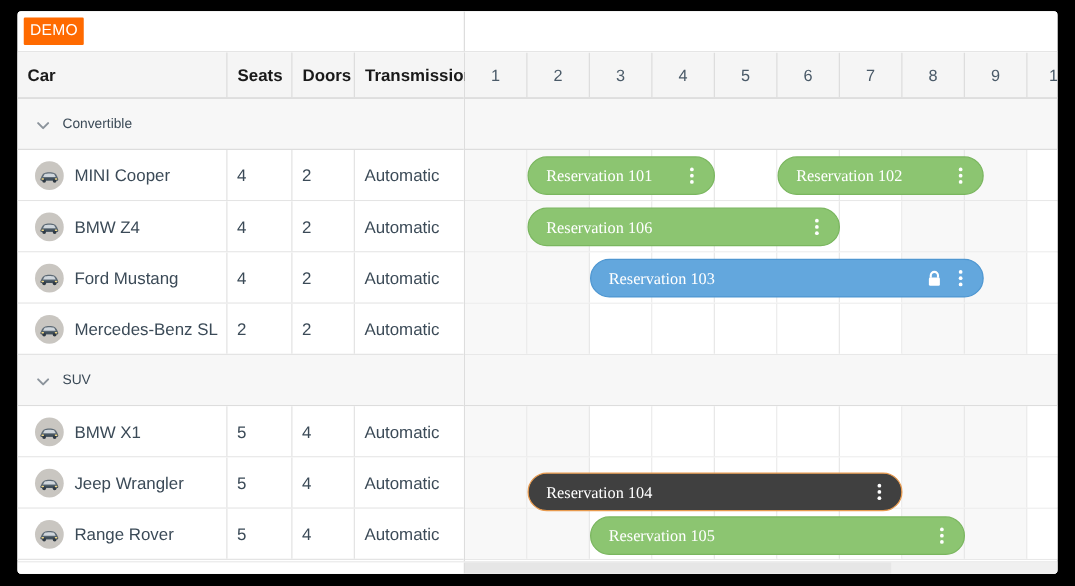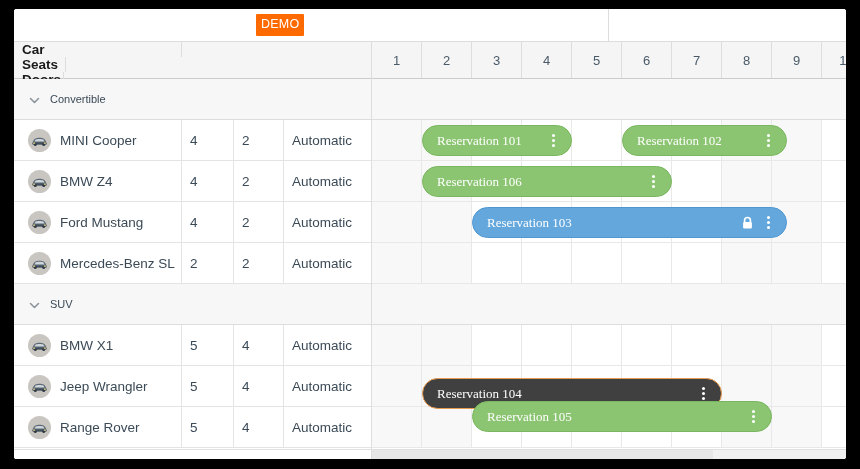--- a/index.html
+++ b/index.html
@@ -40,21 +40,20 @@
   
   .demo-band {
     height: 33px;
     min-height: 33px;
     border-bottom: 1px solid #dddddd;
     display: flex;
     align-items: center;
     background: #ffffff;
     position: relative;
     box-sizing: border-box;
-    flex-direction: column;
   }
   .demo-band-left {
     width: 358px;
     min-width: 358px;
     height: 100%;
     border-right: 1px solid #dddddd;
     box-sizing: border-box;
     display: flex;
     align-items: center;
     padding-left: 5px;
@@ -97,21 +96,20 @@
 
   
   .lh-row {
     height: 37px;
     min-height: 37px;
     display: flex;
     align-items: stretch;
     background: #f5f5f5;
     border-bottom: 1px solid #cccccc;
     box-sizing: border-box;
-    flex-direction: column;
   }
   .lh-cell {
     display: flex;
     align-items: center;
     font-size: 13.5px;
     font-weight: bold;
     color: #1a1a1a;
     border-right: 1px solid #dddddd;
     box-sizing: border-box;
     padding-left: 8px;
@@ -146,20 +144,21 @@
   }
   .chev svg { display: block; }
 
   .car-row {
     height: 41px;
     display: flex;
     align-items: stretch;
     border-bottom: 1px solid #e4e4e4;
     box-sizing: border-box;
     background: #ffffff;
+    justify-content: center;
   }
   .cell {
     display: flex;
     align-items: center;
     font-size: 13.5px;
     color: #3b4a57;
     border-right: 1px solid #e4e4e4;
     box-sizing: border-box;
     padding-left: 8px;
   }
@@ -646,21 +645,21 @@
                 </span>
               </div>
               <div class="res orange" style="left: 50px; width: 300px; top: 251px;">
                 <span class="res-label">Reservation 104</span>
                 <span class="res-menu">
                   <i></i>
                   <i></i>
                   <i></i>
                 </span>
               </div>
-              <div class="res green" style="left: 100px; width: 300px; top: 322px;">
+              <div class="res green" style="left: 100px; width: 300px; top: 334px;">
                 <span class="res-label">Reservation 105</span>
                 <span class="res-menu">
                   <i></i>
                   <i></i>
                   <i></i>
                 </span>
               </div>
             </div>
         </div>
       </div>

